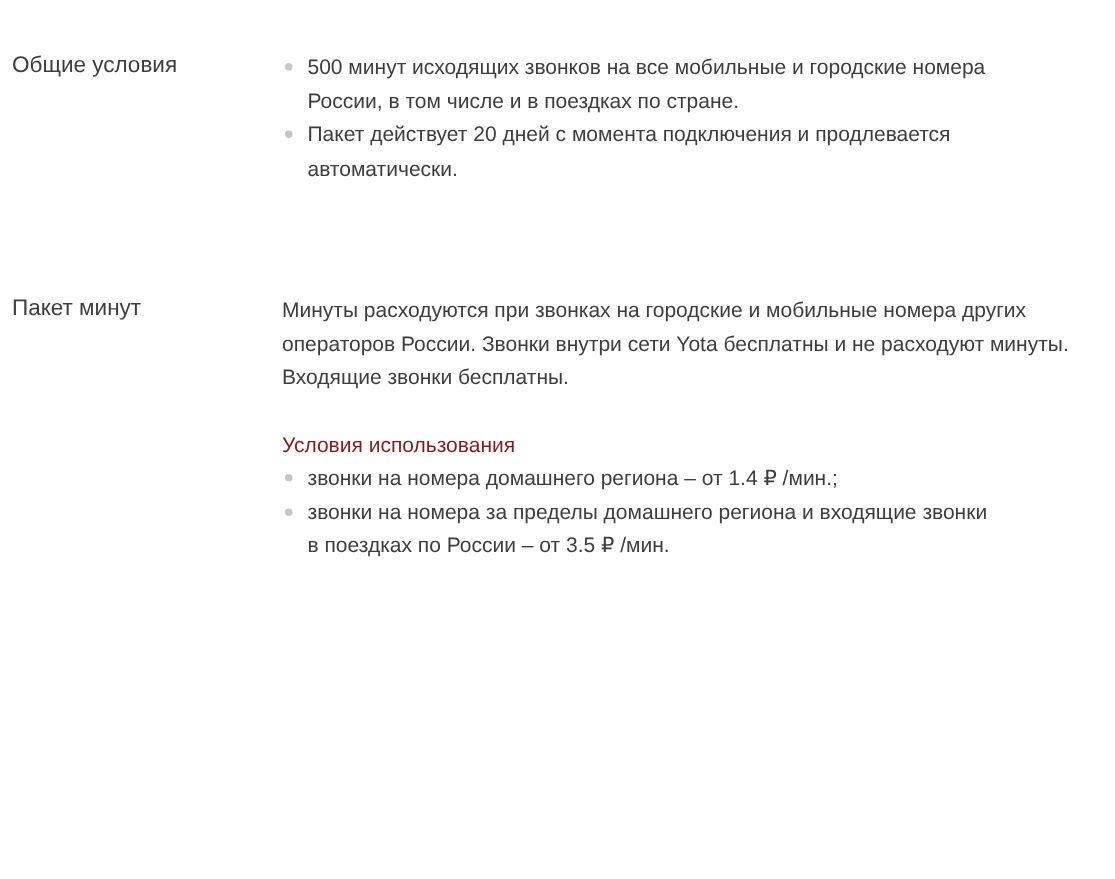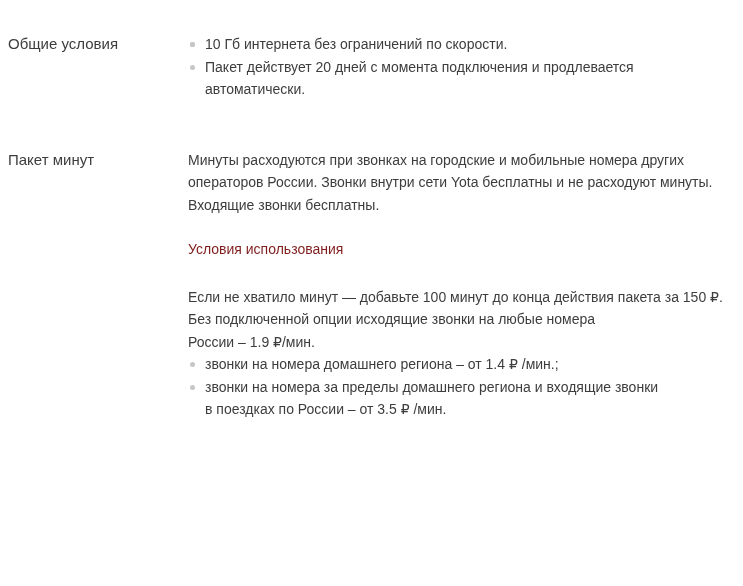--- a/index.html
+++ b/index.html
@@ -13,21 +13,21 @@
     overflow: hidden;
   }
   .page {
     padding: 33px 0 0 8px;
   }
   .section {
     display: grid;
     grid-template-columns: 180px 555px;
     align-items: start;
   }
-  .section-minutes { margin-top: 48px; }
+  .section-minutes { margin-top: 72px; }
   .section-label {
     font-size: 15px;
     font-weight: normal;
     line-height: 22.5px;
     white-space: nowrap;
   }
   .content {
     font-size: 14px;
     line-height: 22.5px;
   }
@@ -67,44 +67,39 @@
 <body>
 
 <div class="page">
 
   <div class="section section-general">
     <div class="section-label">Общие условия</div>
     <div class="content">
       <ul class="bullet-list">
         <li>
           <span class="bullet"></span>
-        </li>
-        <li>
-          <span class="bullet"></span>
-          <span class="li-text">10 Гб интернета без ограничений по скорости.</span>
+          <span class="li-text">500 минут исходящих звонков на все мобильные и городские номера
+России, в том числе и в поездках по стране.</span>
         </li>
         <li>
           <span class="bullet"></span>
           <span class="li-text">Пакет действует 20 дней с момента подключения и продлевается
 автоматически.</span>
         </li>
       </ul>
     </div>
   </div>
 
   <div class="section section-minutes">
     <div class="section-label">Пакет минут</div>
     <div class="content">
       <p>Минуты расходуются при звонках на городские и мобильные номера других
 операторов России. Звонки внутри сети Yota бесплатны и не расходуют минуты.
 Входящие звонки бесплатны.</p>
       <p class="subheading">Условия использования</p>
-      <p class="option-para">Если не хватило минут — добавьте 100 минут до конца действия пакета за 150 ₽.
-Без подключенной опции исходящие звонки на любые номера
-России – 1.9 ₽/мин.</p>
       <ul class="bullet-list">
         <li>
           <span class="bullet"></span>
           <span class="li-text">звонки на номера домашнего региона – от 1.4 ₽ /мин.;</span>
         </li>
         <li>
           <span class="bullet"></span>
           <span class="li-text">звонки на номера за пределы домашнего региона и входящие звонки
 в поездках по России – от 3.5 ₽ /мин.</span>
         </li>

